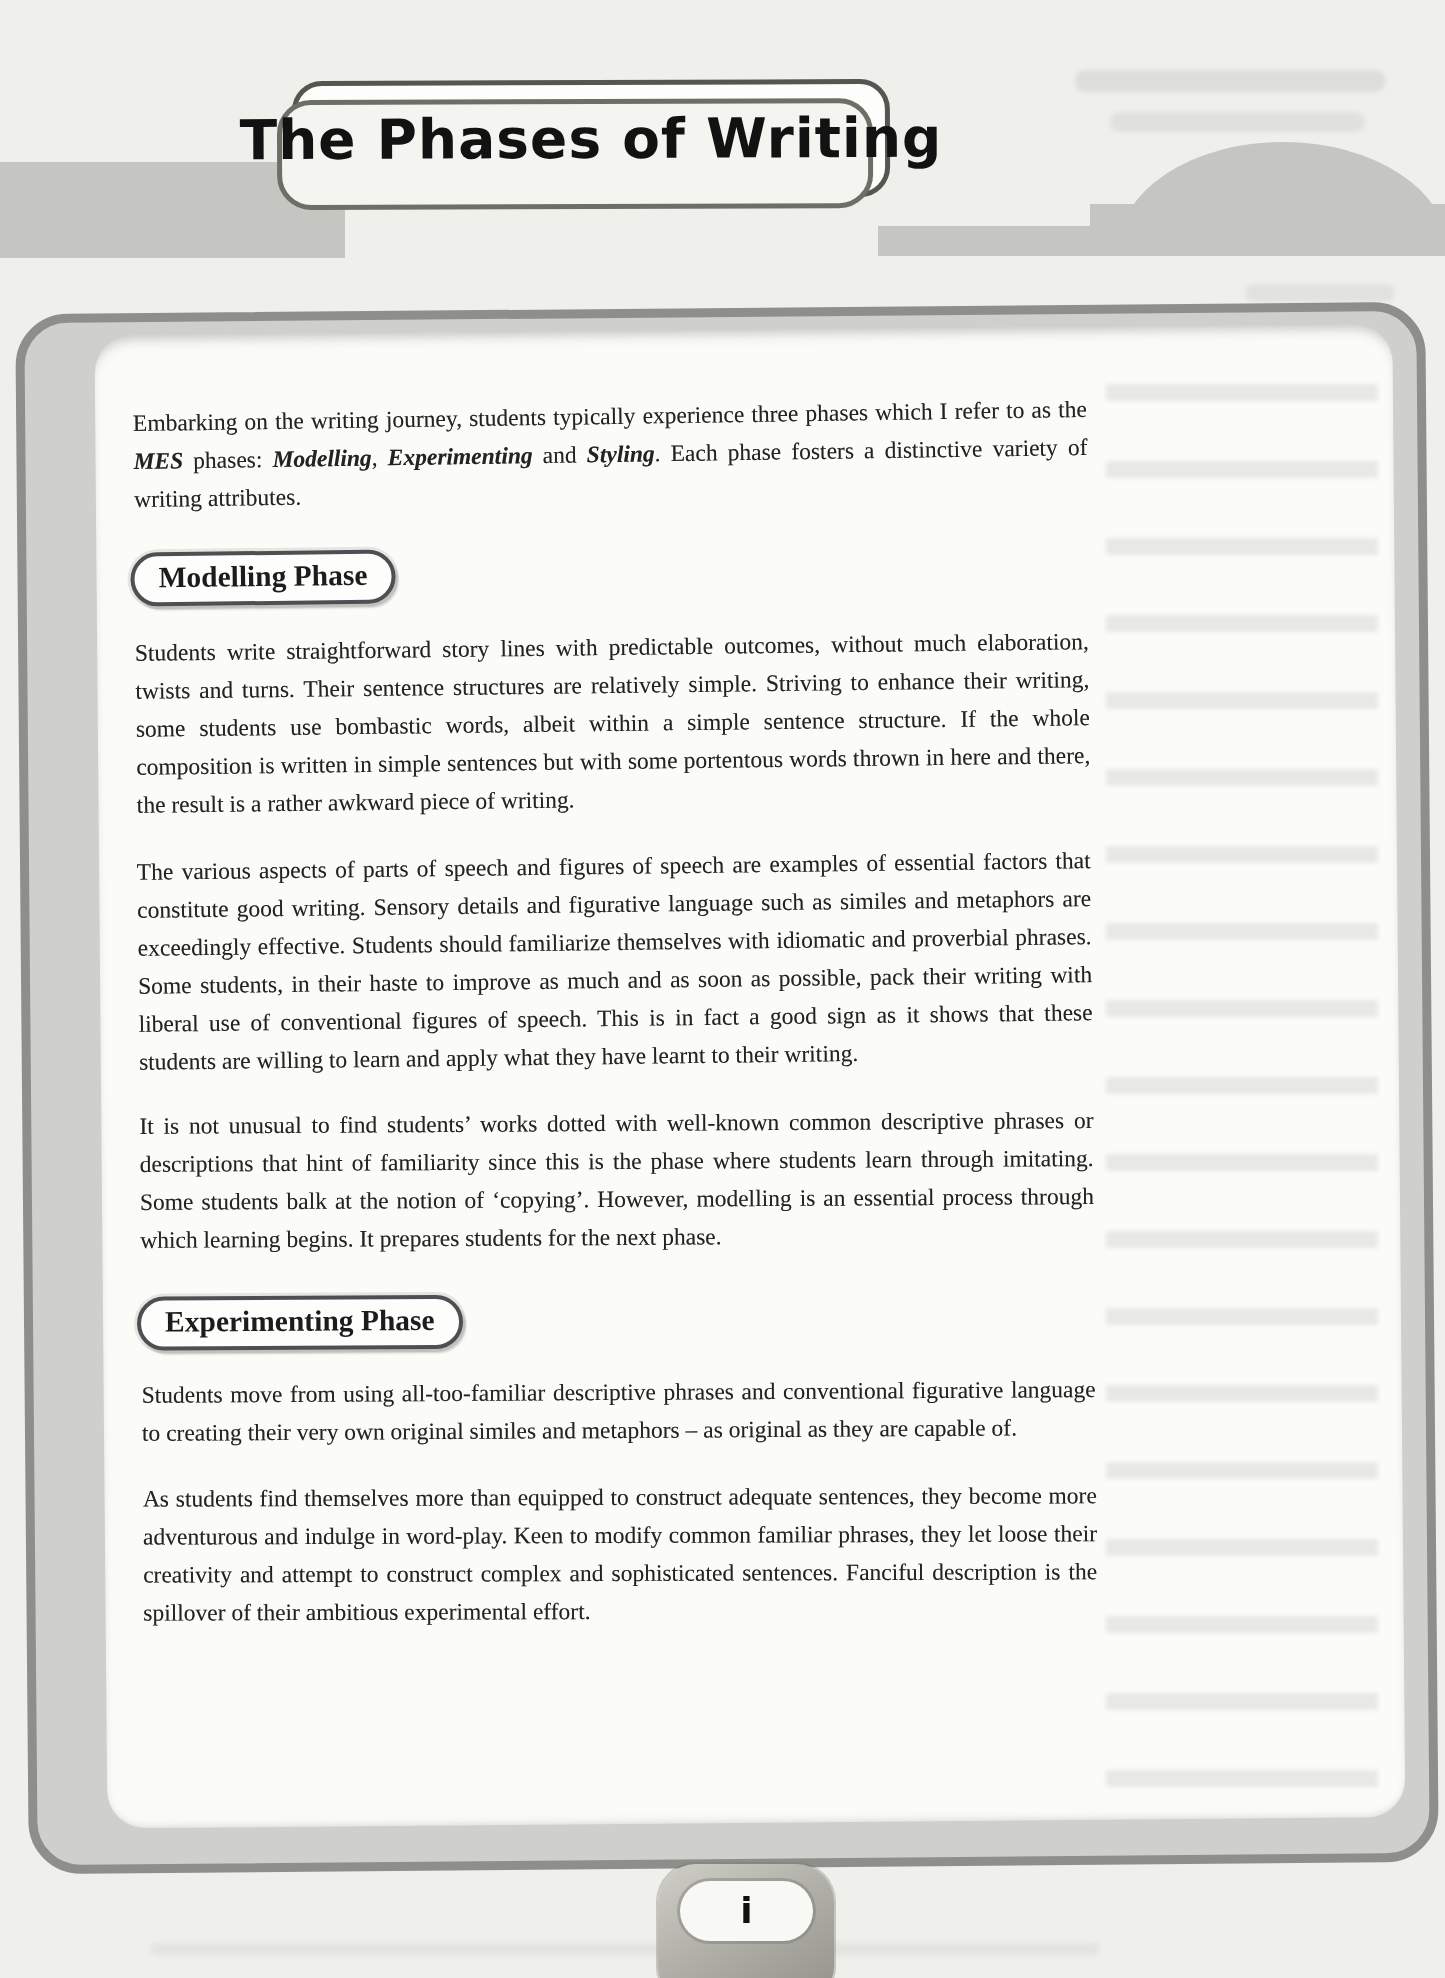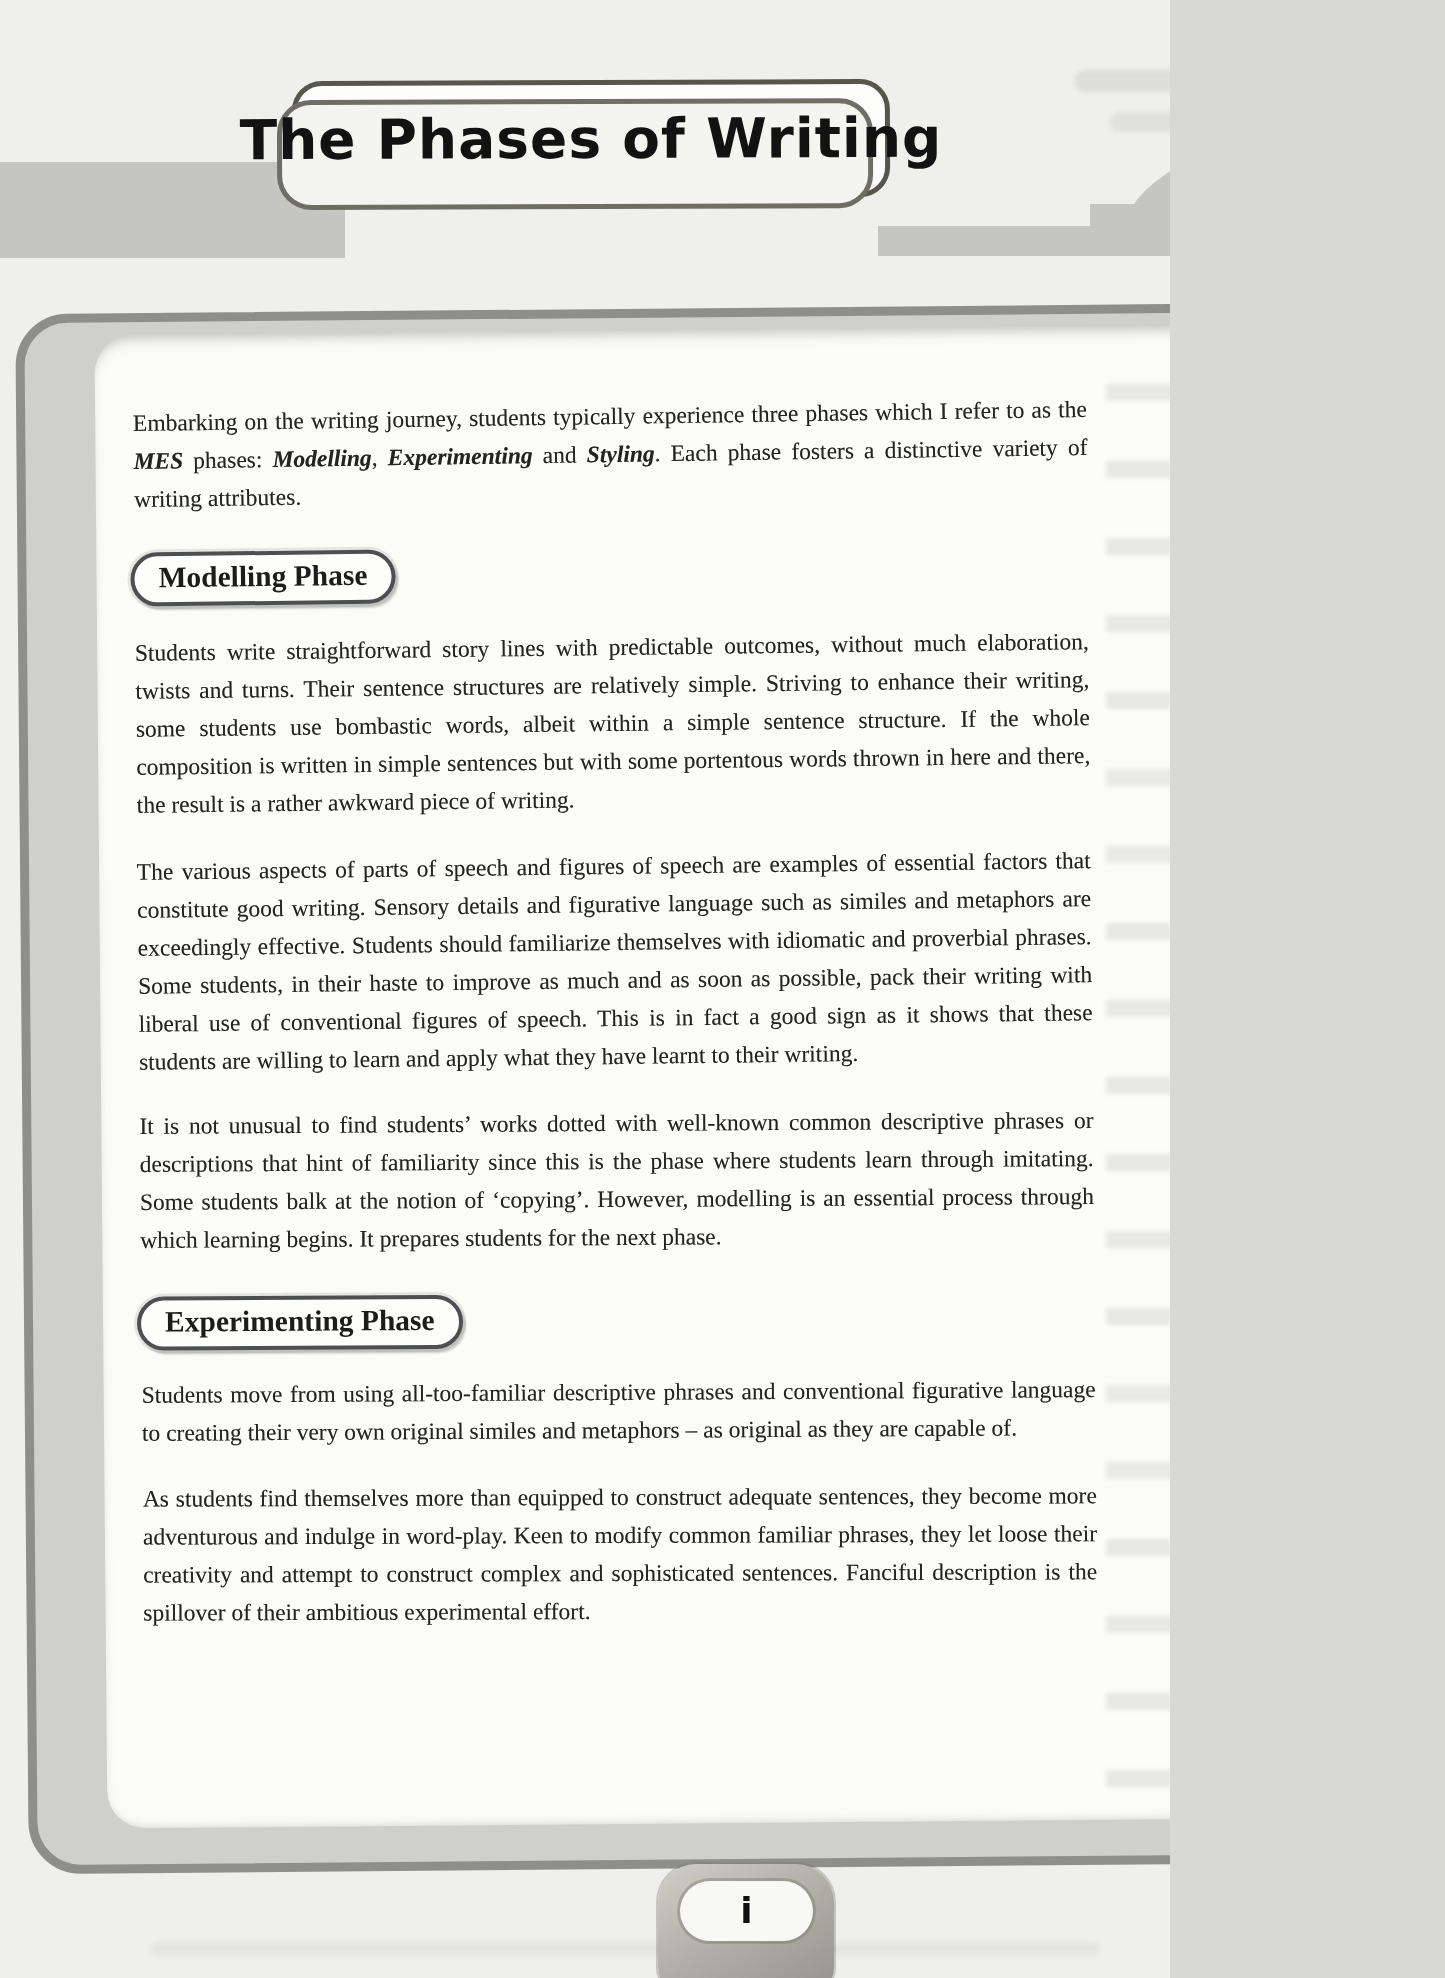--- a/index.html
+++ b/index.html
@@ -1,17 +1,17 @@
 <!DOCTYPE html>
 <html><head>
 <meta charset="utf-8">
 <style>
   html,body{margin:0;padding:0;background:#d8d8d4;}
   .stage{
-    position:relative; width:1170px; height:1978px; overflow:hidden;
+    position:relative; width:1445px; height:1978px; overflow:hidden;
     background:#efefec;
     font-family:"Liberation Serif", serif;
   }
   
   .band-left{position:absolute; left:0; top:162px; width:345px; height:96px; background:#c5c6c2;}
   .band-right{position:absolute; left:878px; top:226px; width:567px; height:30px; background:#c5c6c2;}
   .hill{position:absolute; left:1118px; top:142px; width:330px; height:108px;
         background:#c5c6c2; border-radius:50% 50% 0 0 / 100% 100% 0 0;}
   .hill-base{position:absolute; left:1090px; top:204px; width:355px; height:52px; background:#c5c6c2;}
 

